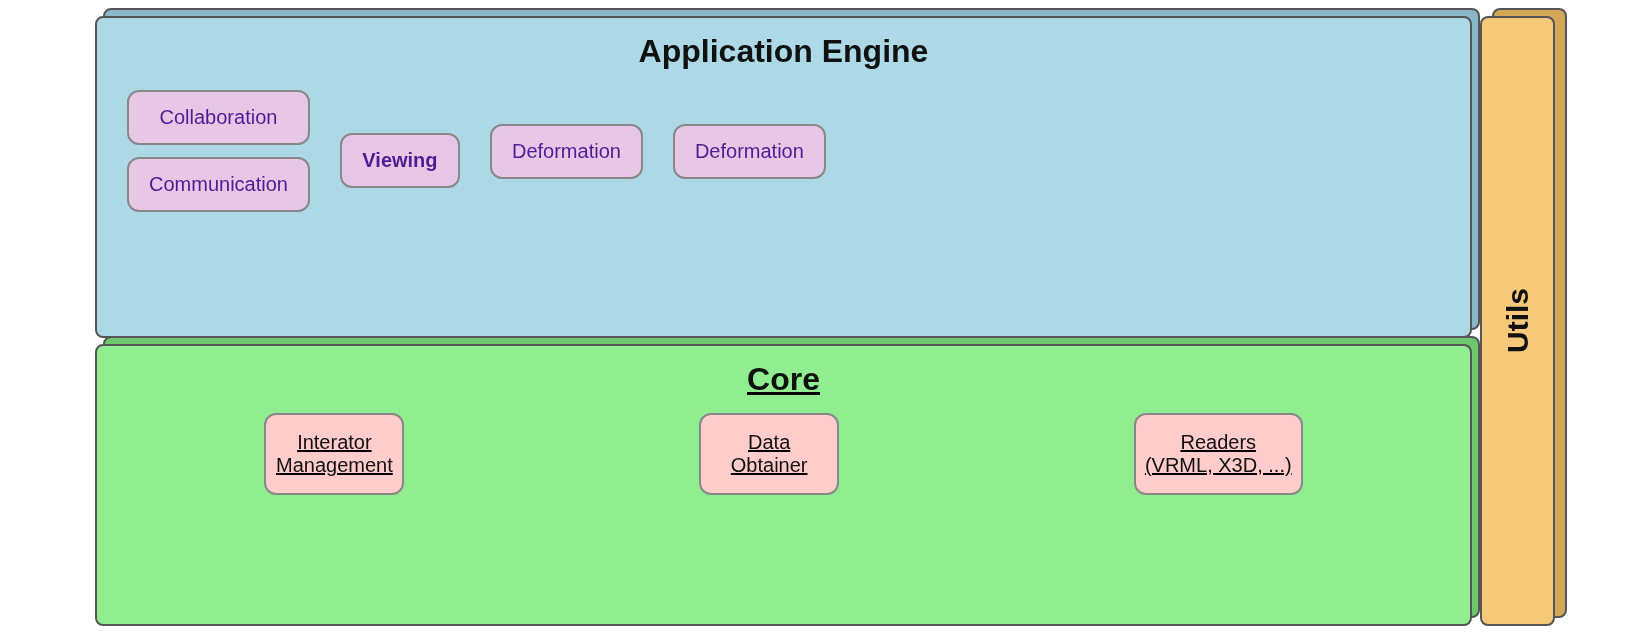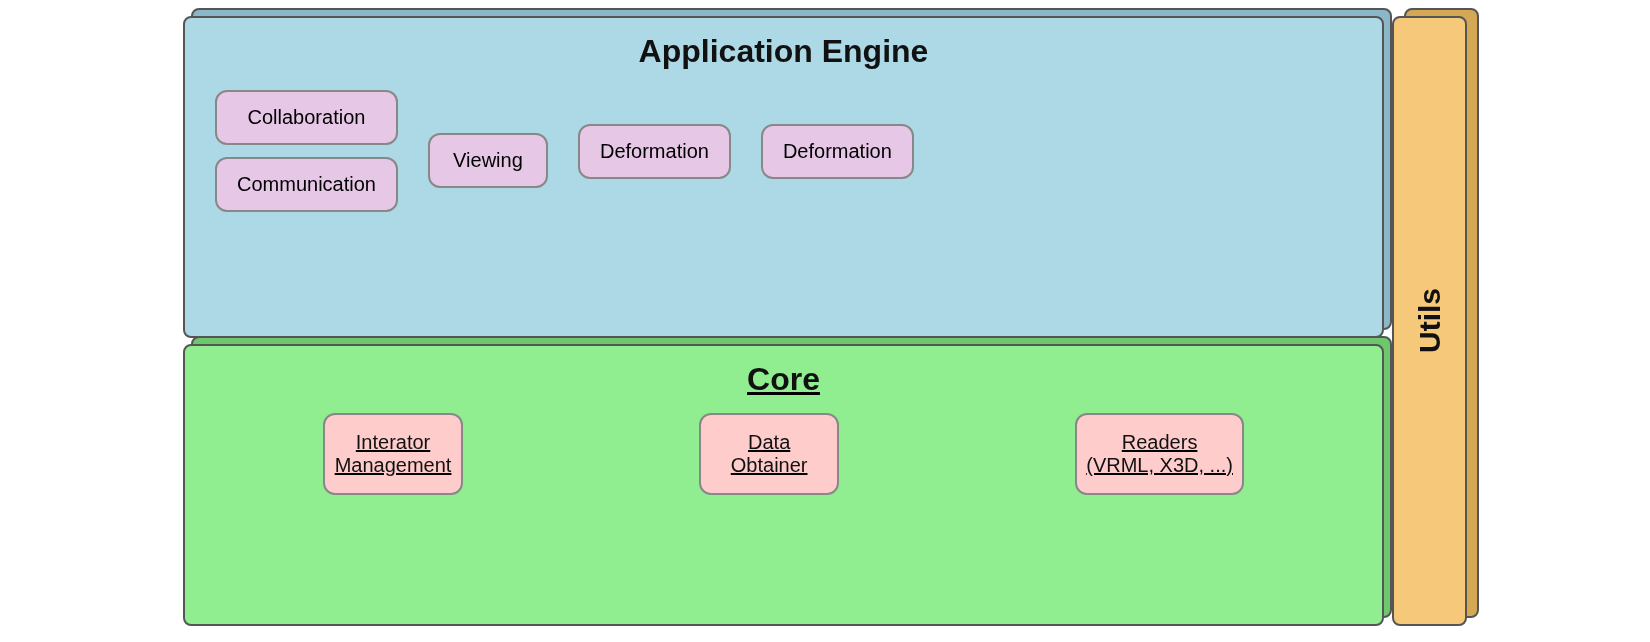--- a/index.html
+++ b/index.html
@@ -13,21 +13,21 @@
       height: 642px;
       background: #ffffff;
       font-family: Arial, sans-serif;
       display: flex;
       align-items: center;
       justify-content: center;
       overflow: hidden;
     }
 
     .diagram-container {
-      width: 1284px;
+      width: 1460px;
       height: 610px;
       display: flex;
       flex-direction: row;
       position: relative;
       border-radius: 32px;
     }
 
     .main-area {
       flex: 1;
       display: flex;
@@ -62,21 +62,21 @@
       padding: 5px 10px;
       flex-wrap: nowrap;
     }
 
     .module-box {
       background: #e6c8e6;
       border: 2px solid #888;
       border-radius: 12px;
       padding: 14px 20px;
       font-size: 20px;
-      color: #000000;
+      color: #4c1d95;
       text-align: center;
       min-width: 120px;
       white-space: nowrap;
     }
 
     .collab-comm-group {
       display: flex;
       flex-direction: column;
       gap: 12px;
     }
@@ -175,20 +175,21 @@
       width: 100%;
       height: 100%;
       background: #d4a855;
       border: 2px solid #555;
       border-radius: 8px;
       z-index: -1;
     }
 
     .viewing-box {
       margin-top: 18px;
+      font-weight: bold;
     }
   </style>
 </head>
 <body>
 
 <div class="diagram-container">
   <div class="main-area">
 
     <div class="app-engine-layer">
       <div class="layer-title">Application Engine</div>

